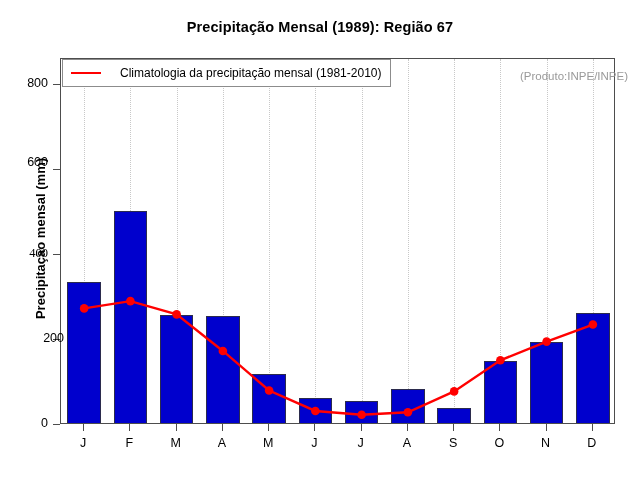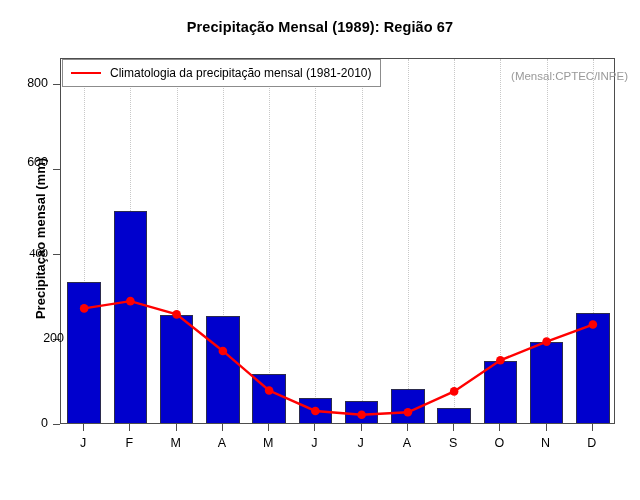--- a/index.html
+++ b/index.html
@@ -126,20 +126,21 @@
     position: absolute;
     left: 62px;
     top: 59px;
     height: 28px;
     background: #ffffff;
     border: 1px solid #8c8c8c;
     display: flex;
     align-items: center;
     padding: 0 9px 0 8px;
     box-sizing: border-box;
+    gap: 10px;
   }
   #legend-line-swatch {
     width: 30px;
     height: 0;
     border-top: 2px solid #FF0000;
     margin-right: 9px;
     flex: none;
   }
   #legend-label {
     font-size: 12px;
@@ -250,15 +251,15 @@
       <div class="xtick-label" style="left: 591.875px;">D</div>
     </div>
 
   <div id="yaxis-title">Precipitação mensal (mm)</div>
 
   <div id="legend">
     <span id="legend-line-swatch"></span>
     <span id="legend-label">Climatologia da precipitação mensal (1981-2010)</span>
   </div>
 
-  <div id="attribution">(Mensal:CPTEC/INPE)</div>
+  <div id="attribution">(Produto:INPE/INPE)</div>
 
 </div>
 
 </body></html>

